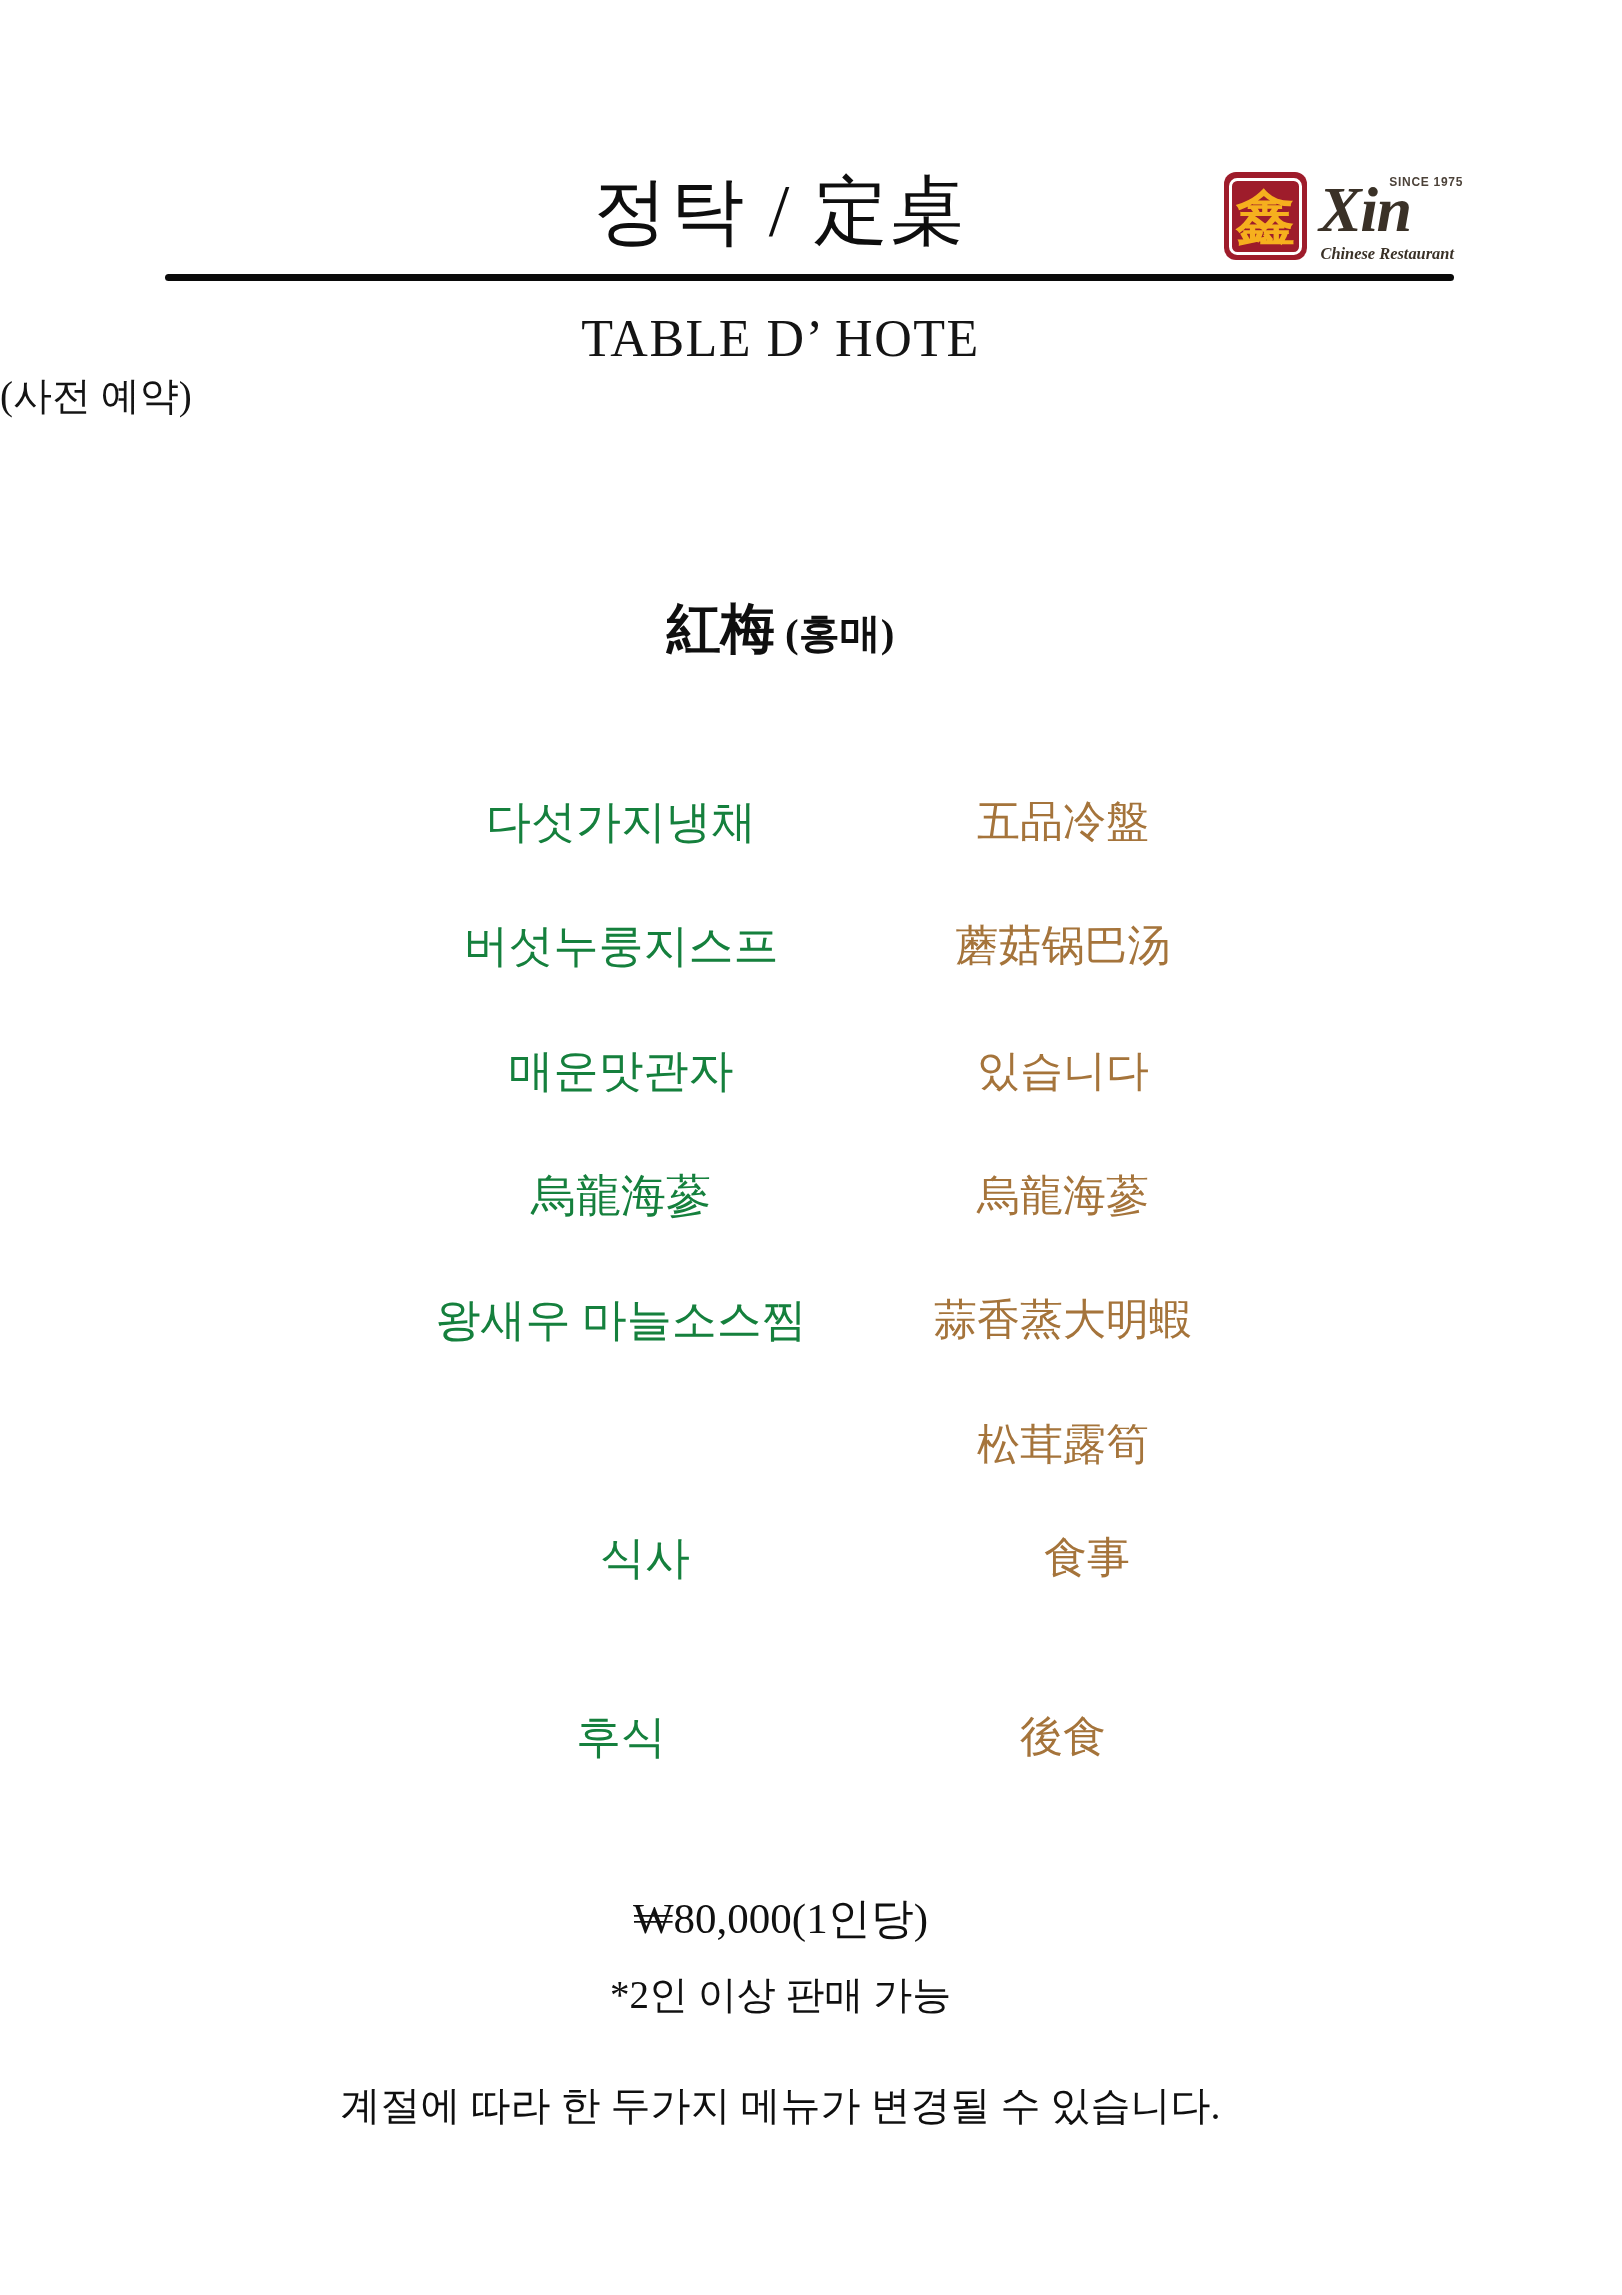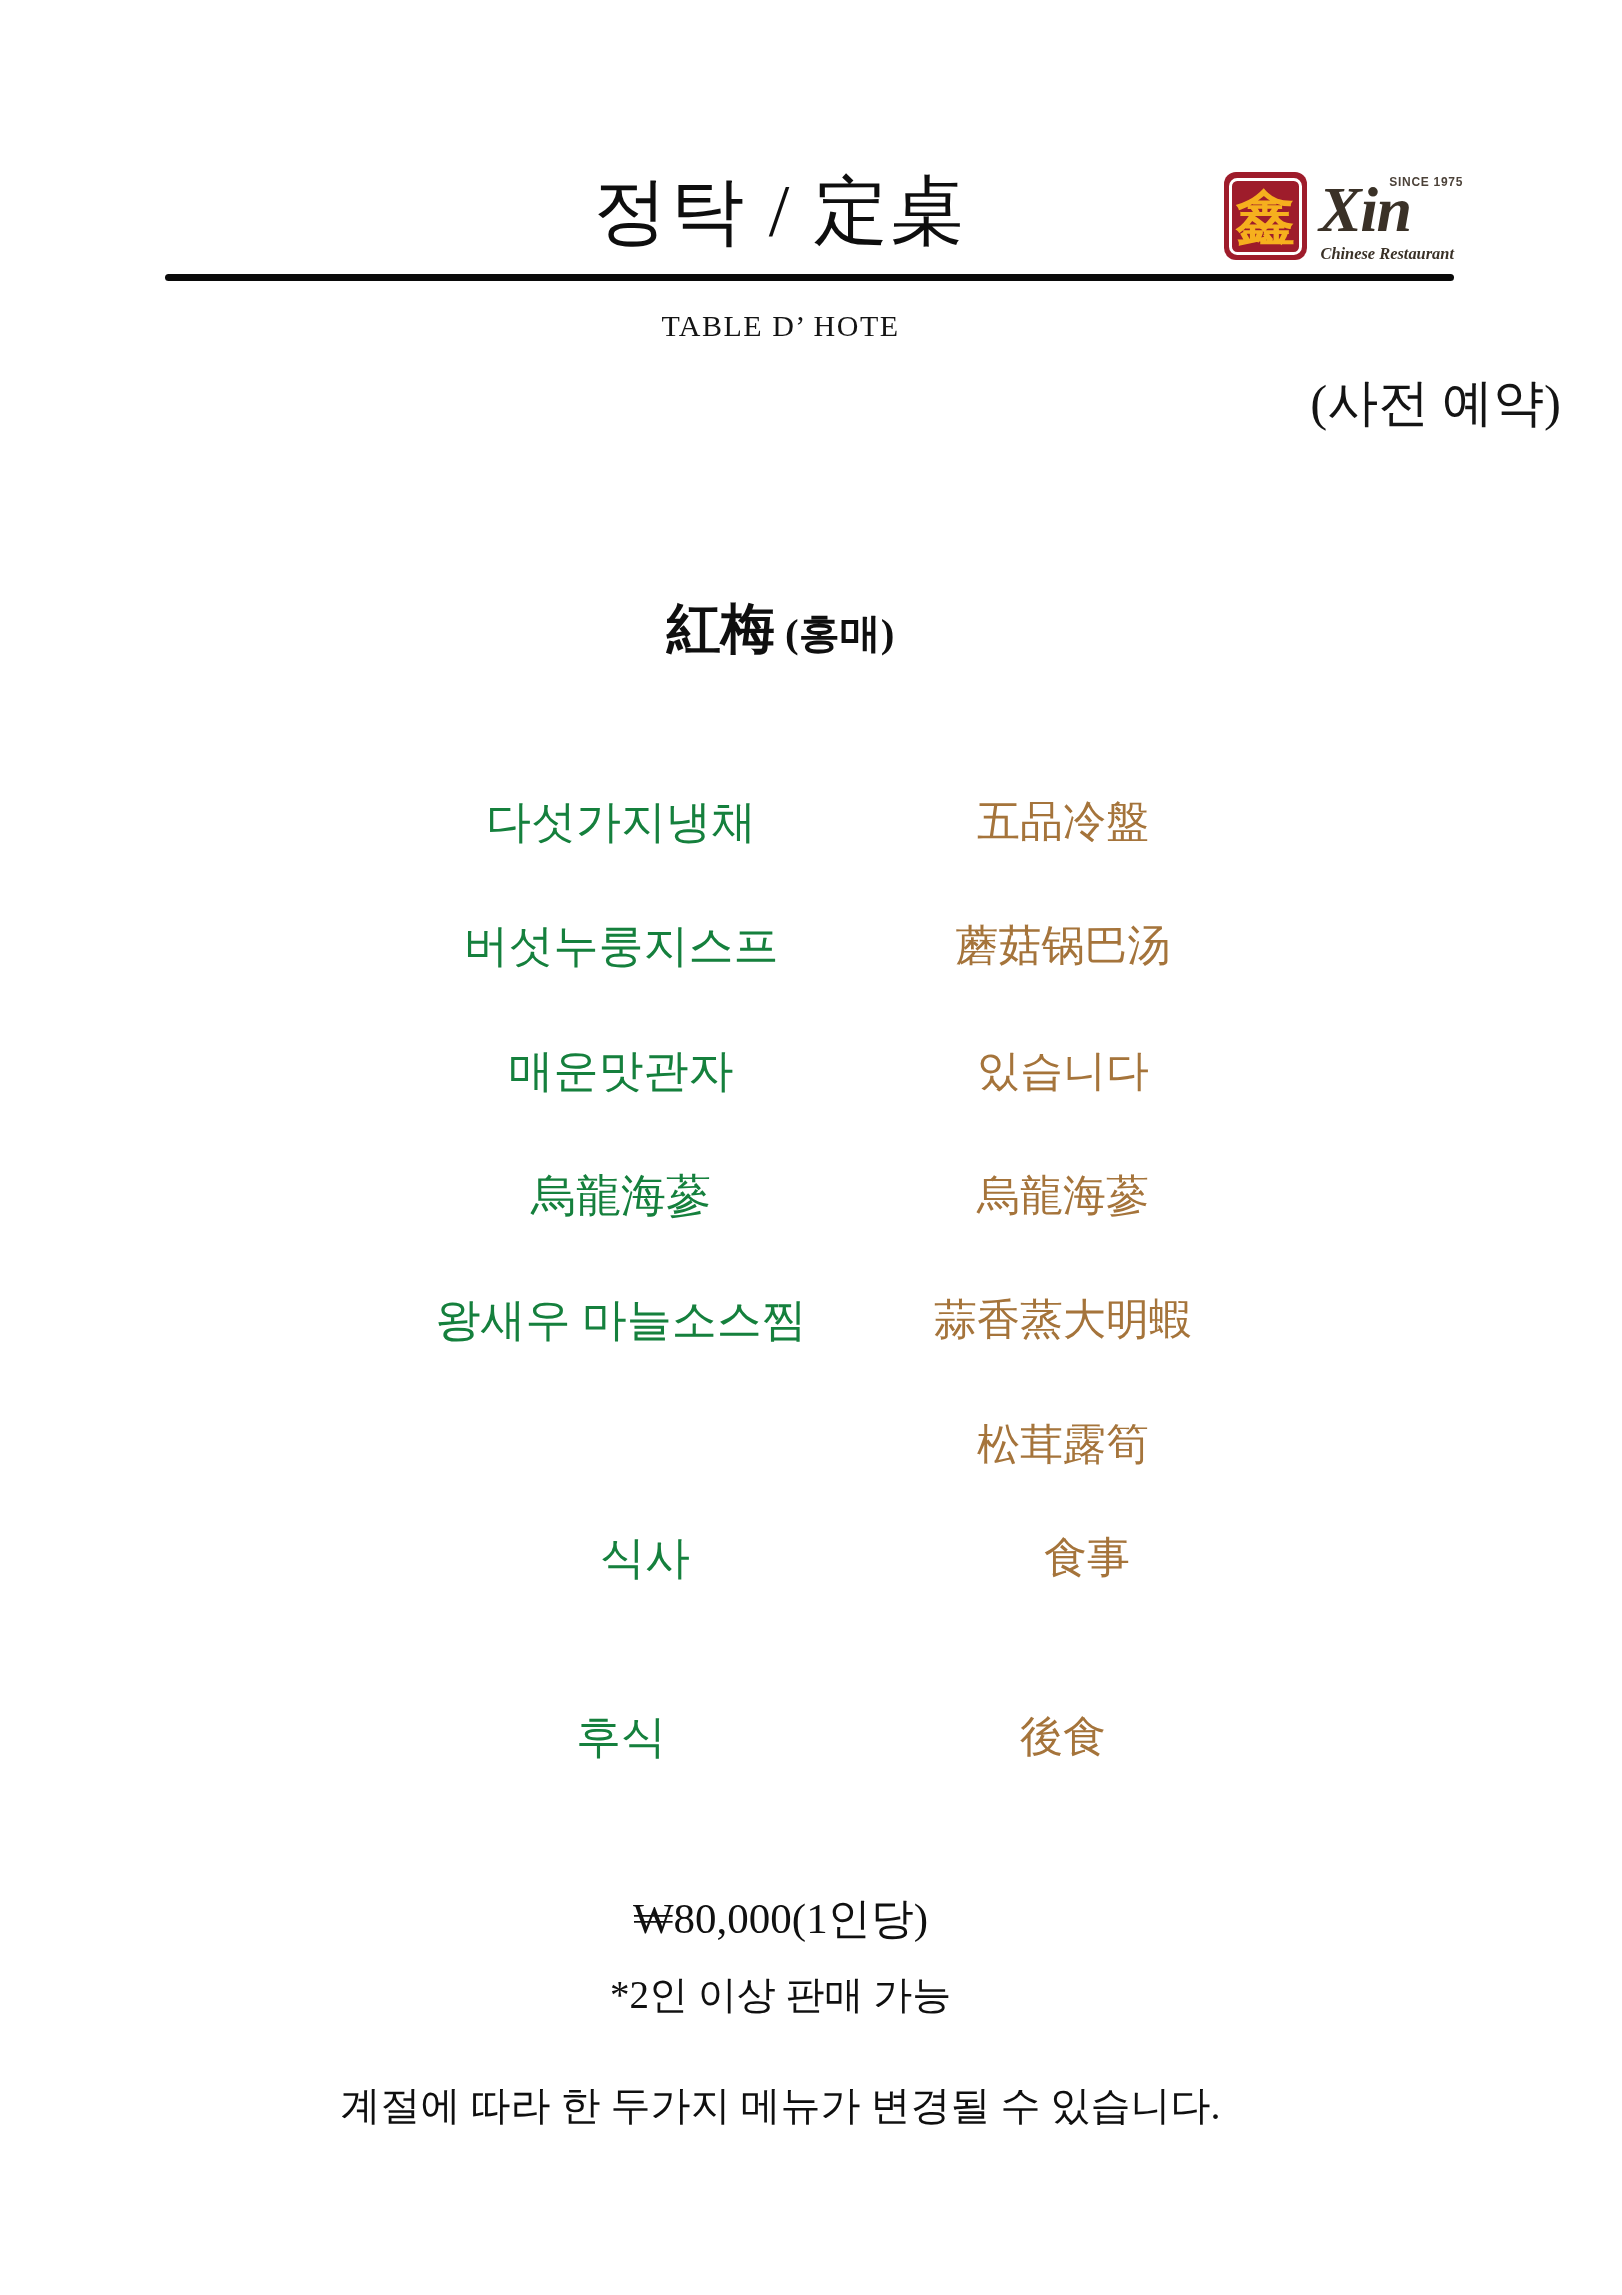--- a/index.html
+++ b/index.html
@@ -78,26 +78,26 @@
   }
   
   .divider{
     position:absolute;
     top:274px;left:165px;
     width:1289px;height:6.7px;
     background:#0a0a0a;border-radius:3.7px;
   }
   .subtitle-en{
     position:absolute;top:309px;left:0;width:100%;
-    text-align:center;font-size:30px;letter-spacing:1.5px;
+    text-align:center;font-size:52px;letter-spacing:1.5px;
     color:#141414;white-space:nowrap;
   }
   .subtitle-kr{
     position:absolute;top:369px;left:0;width:100%;
-    text-align:right;font-size:51px;
+    text-align:left;font-size:39px;
     color:#141414;white-space:nowrap;
   }
   
   .course{
     position:absolute;top:593px;left:0;width:100%;
     text-align:center;white-space:nowrap;
   }
   .course .hanja{font-size:54px;font-weight:700;color:#0f0f0f;}
   .course .kr{font-size:41px;font-weight:700;color:#0f0f0f;margin-left:10.4px;}
   

